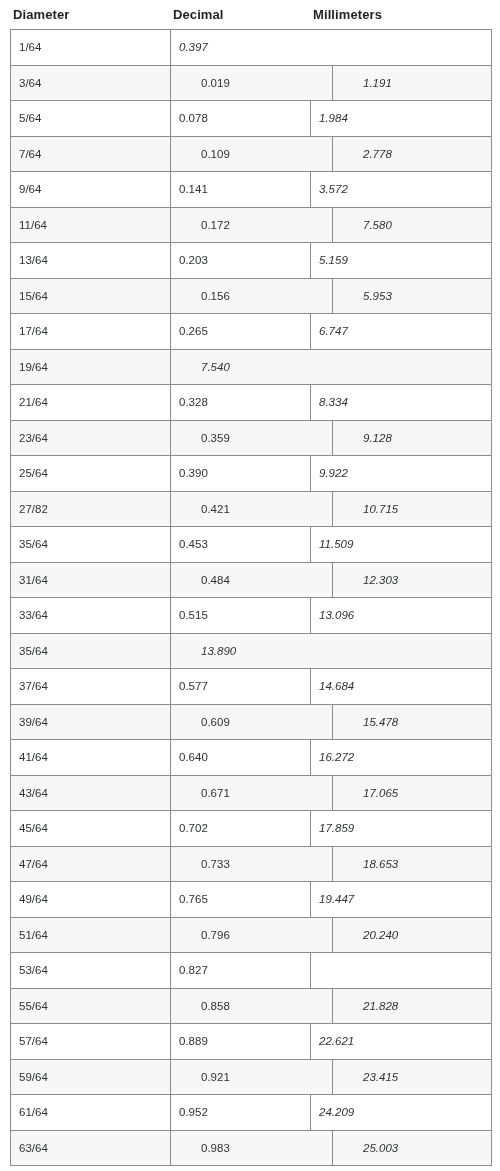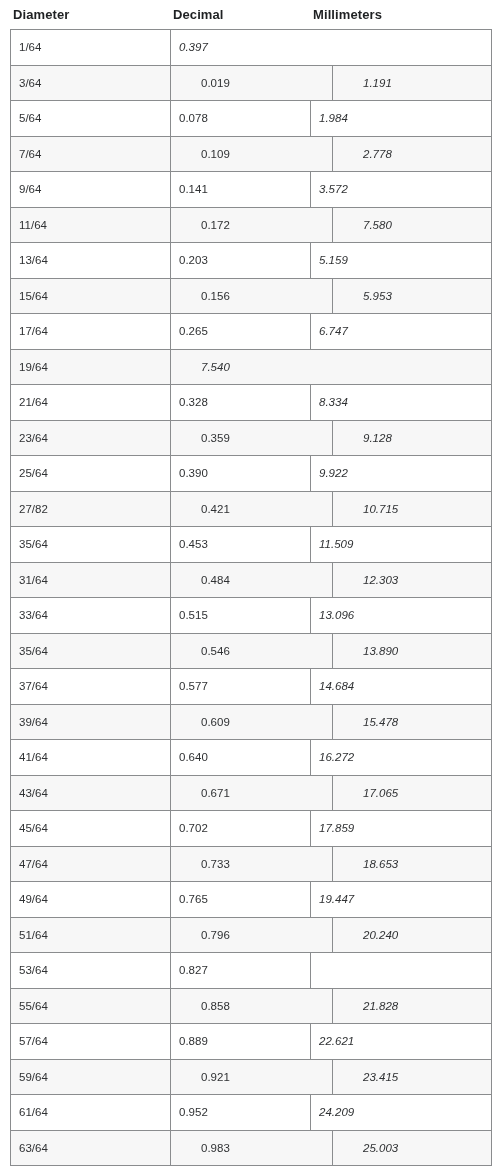--- a/index.html
+++ b/index.html
@@ -157,21 +157,20 @@
         <div class="td c2">0.484</div>
         <div class="td c3">12.303</div>
       </div>
       <div class="tr">
         <div class="td c1">33/64</div>
         <div class="td c2">0.515</div>
         <div class="td c3">13.096</div>
       </div>
       <div class="tr alt">
         <div class="td c1">35/64</div>
-        <div class="td c2">0.546</div>
         <div class="td c3">13.890</div>
       </div>
       <div class="tr">
         <div class="td c1">37/64</div>
         <div class="td c2">0.577</div>
         <div class="td c3">14.684</div>
       </div>
       <div class="tr alt">
         <div class="td c1">39/64</div>
         <div class="td c2">0.609</div>

